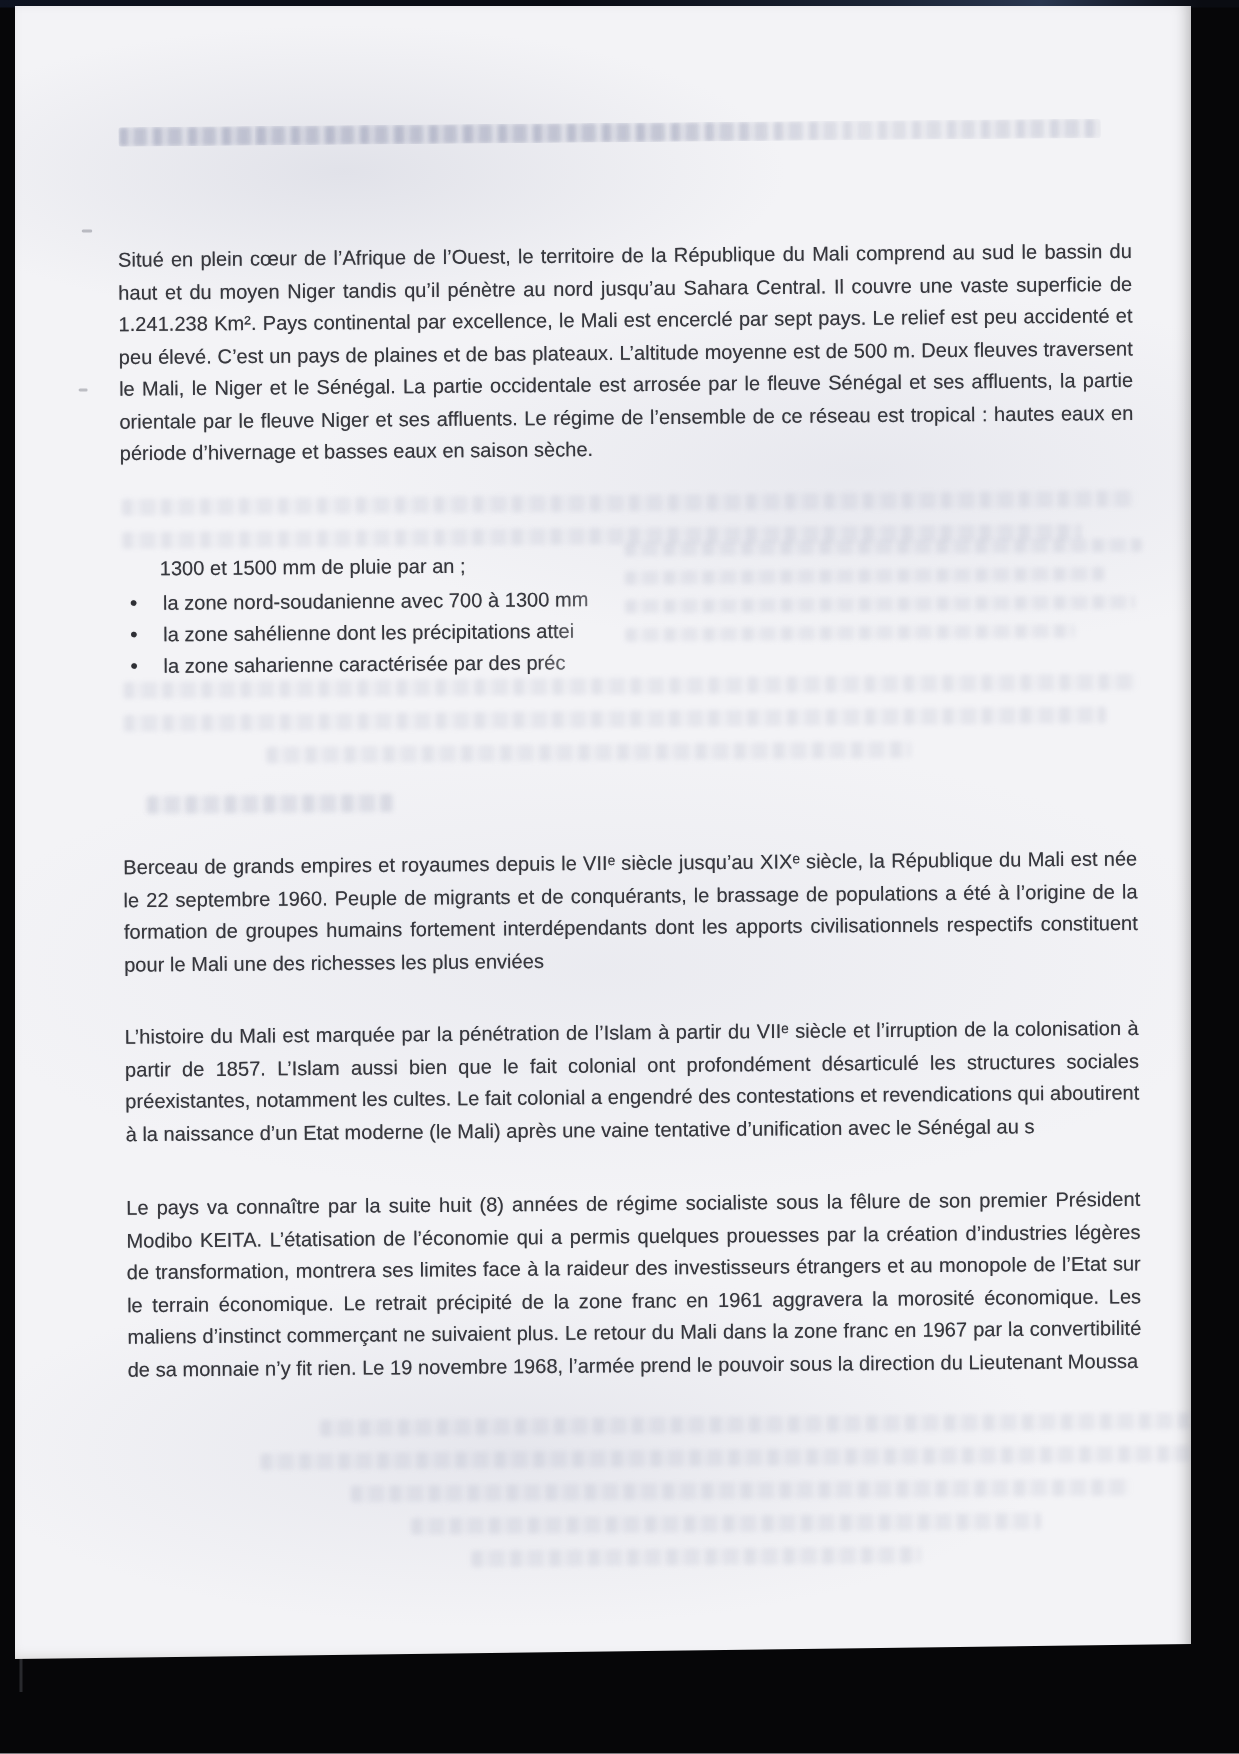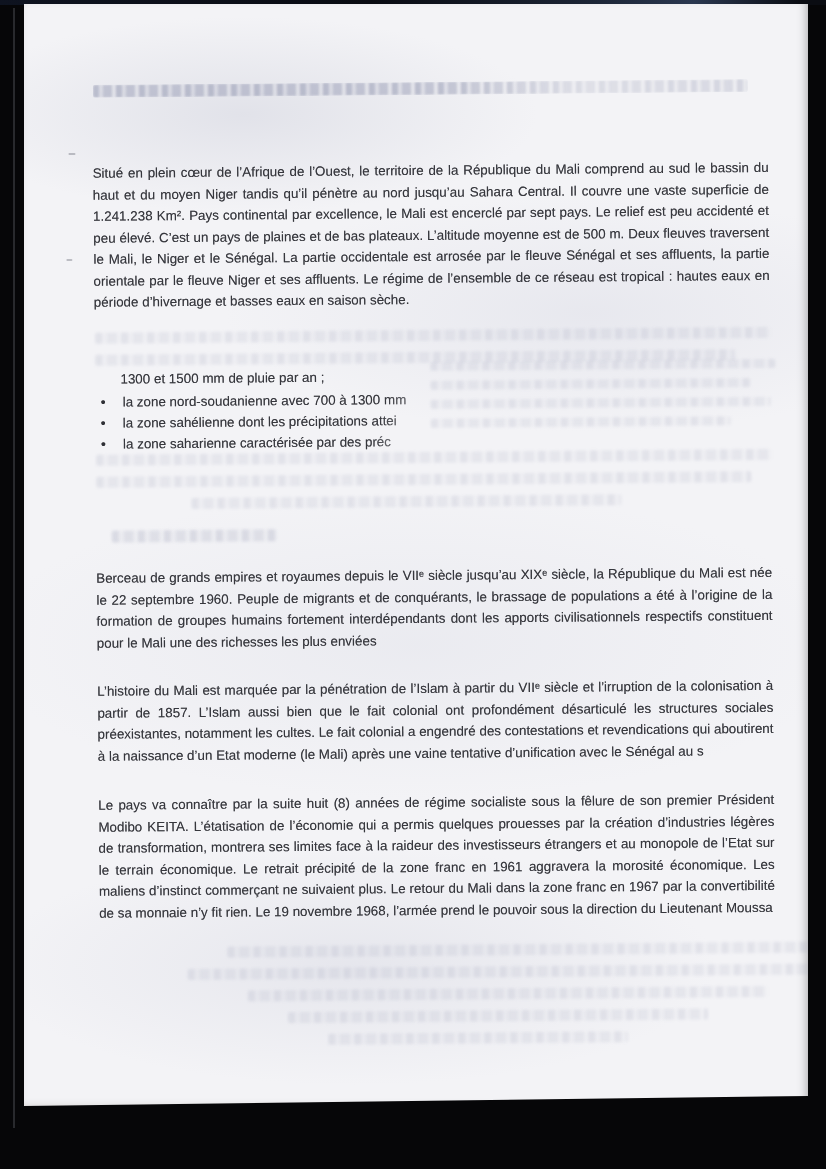--- a/index.html
+++ b/index.html
@@ -12,21 +12,21 @@
   }
   .top-line{
     position:absolute;left:0;top:0;width:826px;height:5px;
     background:linear-gradient(90deg,#0e1320 0%,#090b12 45%,#1c2536 72%,#2a3750 84%,#0a0c12 97%);
   }
   .left-strip-highlight{
     position:absolute;left:13px;top:8px;width:2px;height:1120px;
     background:rgba(130,132,145,.28);
   }
   .page{
-    position:absolute;left:24px;top:4px;width:784px;height:1106px;
+    position:absolute;left:10px;top:4px;width:784px;height:1106px;
     background-color:#f3f3f6;
     background-image:
       radial-gradient(420px 140px at 28% 10%, rgba(204,206,218,.45), transparent 70%),
       radial-gradient(520px 170px at 72% 28%, rgba(207,209,222,.32), transparent 70%),
       radial-gradient(620px 220px at 50% 58%, rgba(210,212,224,.26), transparent 70%),
       radial-gradient(520px 170px at 42% 87%, rgba(204,206,219,.34), transparent 70%);
     clip-path:polygon(0 0,784px 0,784px 1092px,0 1102px);
     box-shadow:inset -8px 0 10px -6px rgba(0,0,0,.25), inset 0 -8px 10px -6px rgba(60,45,20,.25);
   }
   .content{

